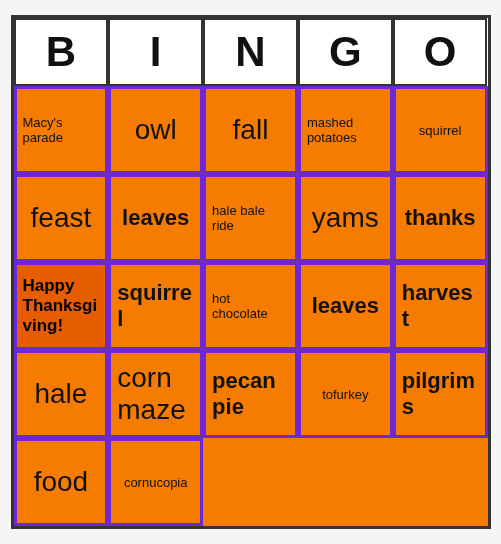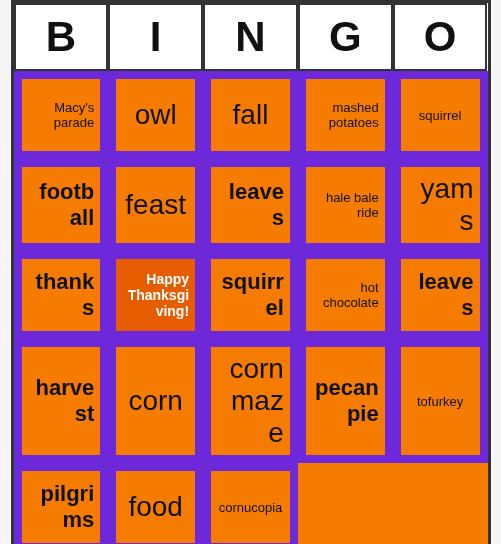--- a/index.html
+++ b/index.html
@@ -27,80 +27,79 @@
       font-weight: bold;
       padding: 8px 0;
       border: 2px solid #333;
       color: #111;
     }
     .bingo-grid {
       display: grid;
       grid-template-columns: repeat(5, 1fr);
     }
     .bingo-cell {
-      border: 8px solid #6d28d9;
+      border: 3px solid #6d28d9;
       background: #f57c00;
       display: flex;
       align-items: center;
       justify-content: center;
-      text-align: right;
+      text-align: left;
       min-height: 88px;
       padding: 6px;
       font-size: 15px;
       font-weight: normal;
       color: #111;
       word-break: break-word;
     }
     .bingo-cell.large-text {
       font-size: 28px;
       font-weight: normal;
     }
     .bingo-cell.medium-text {
       font-size: 22px;
       font-weight: bold;
     }
     .bingo-cell.small-text {
       font-size: 13px;
     }
     .bingo-cell.free-space {
       background: #e65c00;
-      font-size: 14px;
+      font-size: 17px;
       font-weight: bold;
-      color: #ffffff;
+      color: #000000;
     }
   </style>
 </head>
 <body>
 
 <div class="bingo-card">
   <div class="bingo-header">
   <div class="bingo-header-cell">B</div>
       <div class="bingo-header-cell">I</div>
       <div class="bingo-header-cell">N</div>
       <div class="bingo-header-cell">G</div>
       <div class="bingo-header-cell">O</div>
     </div>
   <div class="bingo-grid">
   <div class="bingo-cell small-text">Macy's parade</div>
       <div class="bingo-cell large-text">owl</div>
       <div class="bingo-cell large-text">fall</div>
       <div class="bingo-cell small-text">mashed potatoes</div>
       <div class="bingo-cell small-text">squirrel</div>
-      <div class="bingo-cell medium-text">football</div>
       <div class="bingo-cell large-text">feast</div>
       <div class="bingo-cell medium-text">leaves</div>
       <div class="bingo-cell small-text">hale bale ride</div>
       <div class="bingo-cell large-text">yams</div>
       <div class="bingo-cell medium-text">thanks</div>
       <div class="bingo-cell free-space">Happy Thanksgiving!</div>
       <div class="bingo-cell medium-text">squirrel</div>
       <div class="bingo-cell small-text">hot chocolate</div>
       <div class="bingo-cell medium-text">leaves</div>
       <div class="bingo-cell medium-text">harvest</div>
-      <div class="bingo-cell large-text">corn</div>
+      <div class="bingo-cell large-text">hale</div>
       <div class="bingo-cell large-text">corn maze</div>
       <div class="bingo-cell medium-text">pecan pie</div>
       <div class="bingo-cell small-text">tofurkey</div>
       <div class="bingo-cell medium-text">pilgrims</div>
       <div class="bingo-cell large-text">food</div>
       <div class="bingo-cell small-text">cornucopia</div>
     </div>
 </div>
 
 </body></html>

